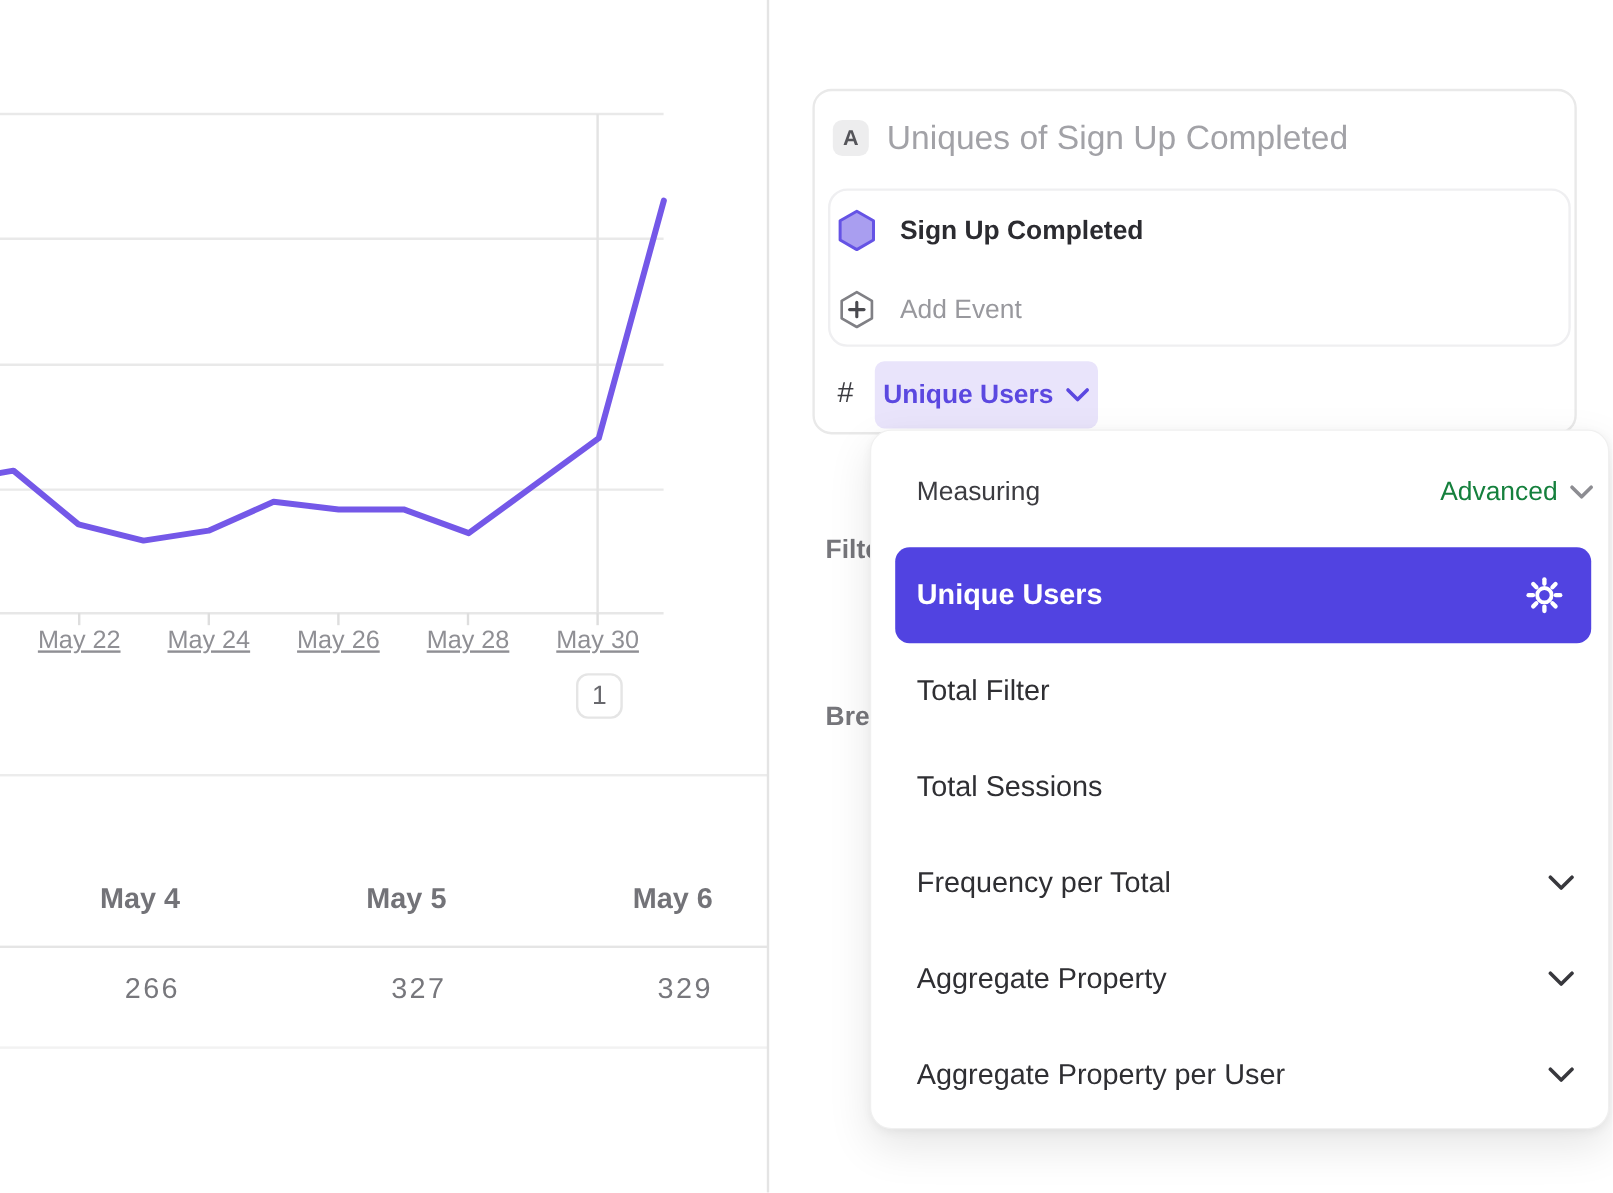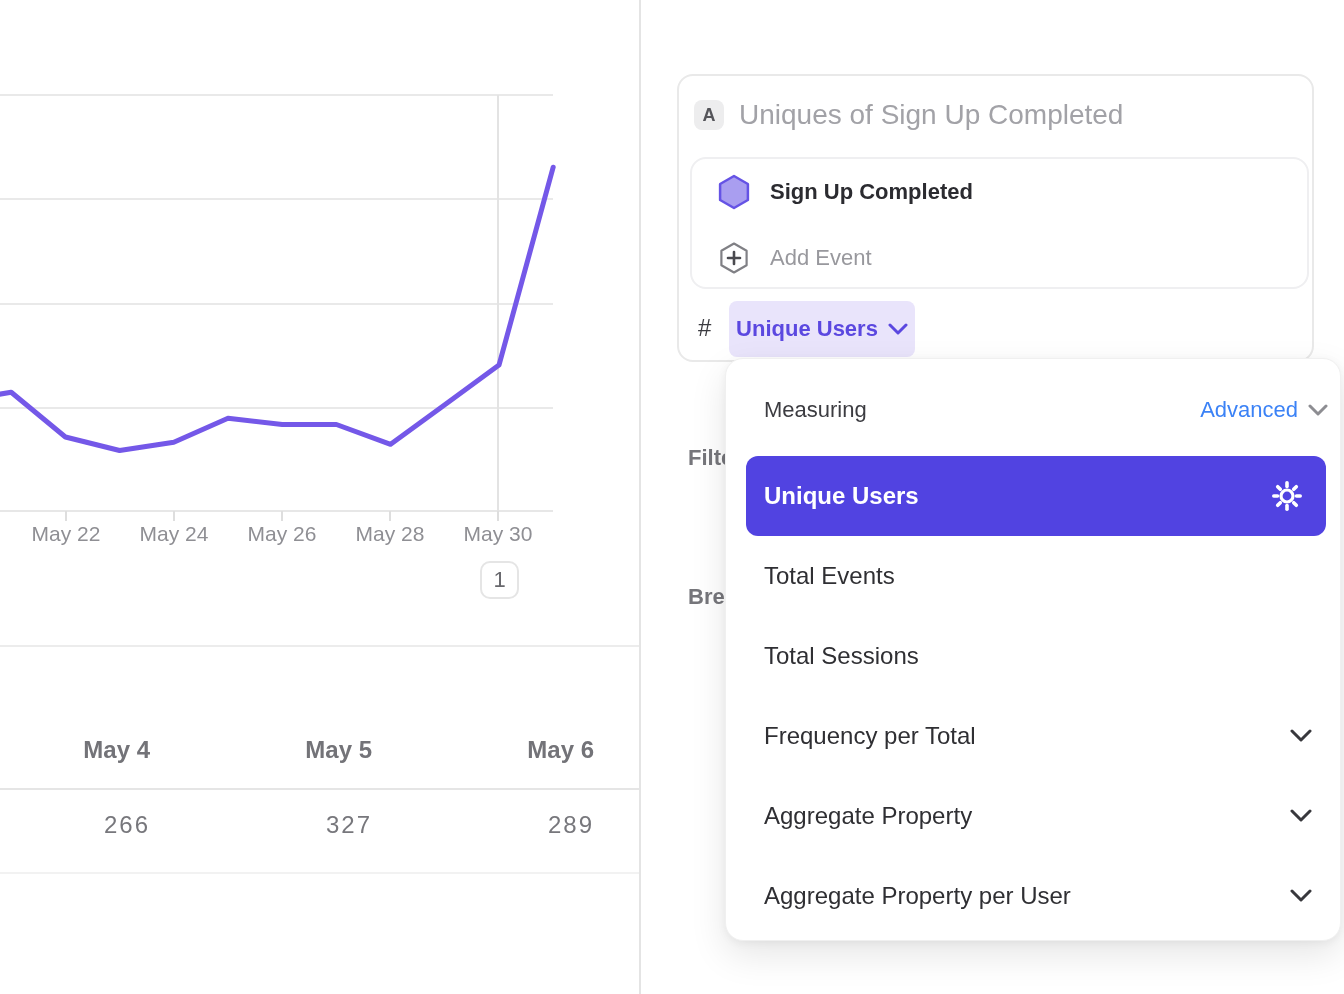--- a/index.html
+++ b/index.html
@@ -4,21 +4,21 @@
 <style>
   * { margin:0; padding:0; box-sizing:border-box; }
   html,body { background:#fff; }
   body { font-family:"Liberation Sans", sans-serif; color:#2f2f33; }
   .screen { position:relative; width:1344px; height:994px; background:#fff; overflow:hidden; }
 
   
   .left-panel { position:absolute; left:0; top:0; width:640px; height:994px; background:#fff; }
   .chart-svg { position:absolute; left:0; top:0; }
   .x-label { position:absolute; top:522px; width:110px; text-align:center;
-             font-size:21px; color:#8f8f94; }
+             font-size:21px; color:#8f8f94;text-decoration:underline; }
   .annotation-badge { position:absolute; left:480px; top:561px; width:39px; height:38px;
              border:2px solid #e5e5e5; border-radius:10px; background:#fff;
              display:flex; align-items:center; justify-content:center;
              font-size:22px; color:#68686d; }
 
   
   .table-section { position:absolute; left:0; top:645px; width:640px; height:260px;
                    border-top:2px solid #ececec; }
   .t-row { position:absolute; left:-72px; width:666px; display:flex; }
   .t-cell { width:222px; text-align:right; }
@@ -35,21 +35,21 @@
   .metric-card { position:absolute; left:677px; top:74px; width:637px; height:288px;
                  background:#fff; border:2px solid #e9e9e9; border-radius:16px; }
   .series-badge { position:absolute; left:15px; top:24px; width:30px; height:30px;
                  background:#ededee; border-radius:8px; display:flex; align-items:center;
                  justify-content:center; font-size:18px; font-weight:700; color:#55555a; }
   .card-title { position:absolute; left:60px; top:24px; height:30px; line-height:30px;
                  font-size:28px; font-weight:500; color:#a2a2a7; }
   .event-card { position:absolute; left:11px; top:81px; width:619px; height:132px;
                  border:2px solid #efeff1; border-radius:16px; background:#fff; }
   .event-row { position:absolute; left:0; width:100%; height:66px; display:flex;
-                 align-items:center; padding-left:24px; }
+                 align-items:center; padding-left:4px; }
   .event-row.r1 { top:0; }
   .event-row.r2 { top:66px;text-align:right; }
   .event-row .icon-box { width:36px; height:36px; display:flex; align-items:center; justify-content:center; }
   .event-name { margin-left:18px; font-size:22px; font-weight:700; color:#2b2b30; }
   .add-event-label { margin-left:18px; font-size:22px; color:#98989d; }
   .hash { position:absolute; left:19px; top:238px; width:24px; font-size:24px; color:#3c3c41; }
   .measure-pill { position:absolute; left:50px; top:225px; width:186px; height:56px;
                  background:#e9e4fb; border-radius:8px; display:flex; align-items:center;
                  justify-content:center; gap:10px; cursor:pointer; }
   .measure-pill span { font-size:22px; font-weight:700; color:#5b48e0; }
@@ -60,21 +60,21 @@
   .section-label.breakdown { top:584px; }
 
   
   .dropdown { position:absolute; left:725px; top:358px; width:616px; height:583px;
               background:#fff; border:1px solid #f0f0f0; border-radius:18px;
               box-shadow:0 14px 36px rgba(0,0,0,0.10), 0 2px 8px rgba(0,0,0,0.05);
               padding-top:20px; z-index:5; }
   .dd-header { height:62px; display:flex; align-items:center; padding:0 12px 0 38px; }
   .dd-header-label { font-size:22px; font-weight:500; color:#3c3c41; }
   .dd-mode { margin-left:auto; display:flex; align-items:center; gap:10px; cursor:pointer; }
-  .dd-mode span { font-size:22px; color:#3b82f6; }
+  .dd-mode span { font-size:22px; color:#15803d; }
   .dd-option { height:80px; display:flex; align-items:center; padding:0 28px 0 38px;
                font-size:24px; color:#2f2f33; cursor:pointer; }
   .dd-option .chev { margin-left:auto; display:flex; }
   .dd-option.selected { margin:15px 14px 0 20px; padding:0 22px 0 18px; height:80px;
                background:#5143e1; border-radius:12px; color:#fff; font-weight:700; }
   .dd-option.selected .gear { margin-left:auto; display:flex; }
 </style>
 </head>
 <body>
 
@@ -112,21 +112,21 @@
     <div class="table-section">
       <div class="t-row row-head">
         <div class="t-cell">May 4</div>
         <div class="t-cell">May 5</div>
         <div class="t-cell">May 6</div>
       </div>
       <div class="div-strong"></div>
       <div class="t-row row-vals">
         <div class="t-cell">266</div>
         <div class="t-cell">327</div>
-        <div class="t-cell">289</div>
+        <div class="t-cell">329</div>
       </div>
       <div class="div-faint"></div>
     </div>
   </section>
 
   <div class="v-divider"></div>
 
   <section>
 
     <div class="metric-card">
@@ -190,21 +190,21 @@
               <line x1="6.7" y1="6.7" x2="9.3" y2="9.3"></line>
               <line x1="-6.7" y1="6.7" x2="-9.3" y2="9.3"></line>
               <line x1="6.7" y1="-6.7" x2="9.3" y2="-9.3"></line>
               <line x1="-6.7" y1="-6.7" x2="-9.3" y2="-9.3"></line>
             </g>
           </svg>
         </span>
       </div>
 
       <div class="dd-option">
-        <span>Total Events</span>
+        <span>Total Filter</span>
       </div>
       <div class="dd-option">
         <span>Total Sessions</span>
       </div>
       <div class="dd-option">
         <span>Frequency per Total</span>
         <span class="chev">
           <svg width="22" height="14" viewBox="0 0 22 14">
             <polyline points="2,2 11,11 20,2" fill="none" stroke="#38383d" stroke-width="3" stroke-linecap="round" stroke-linejoin="round"></polyline>
           </svg>

